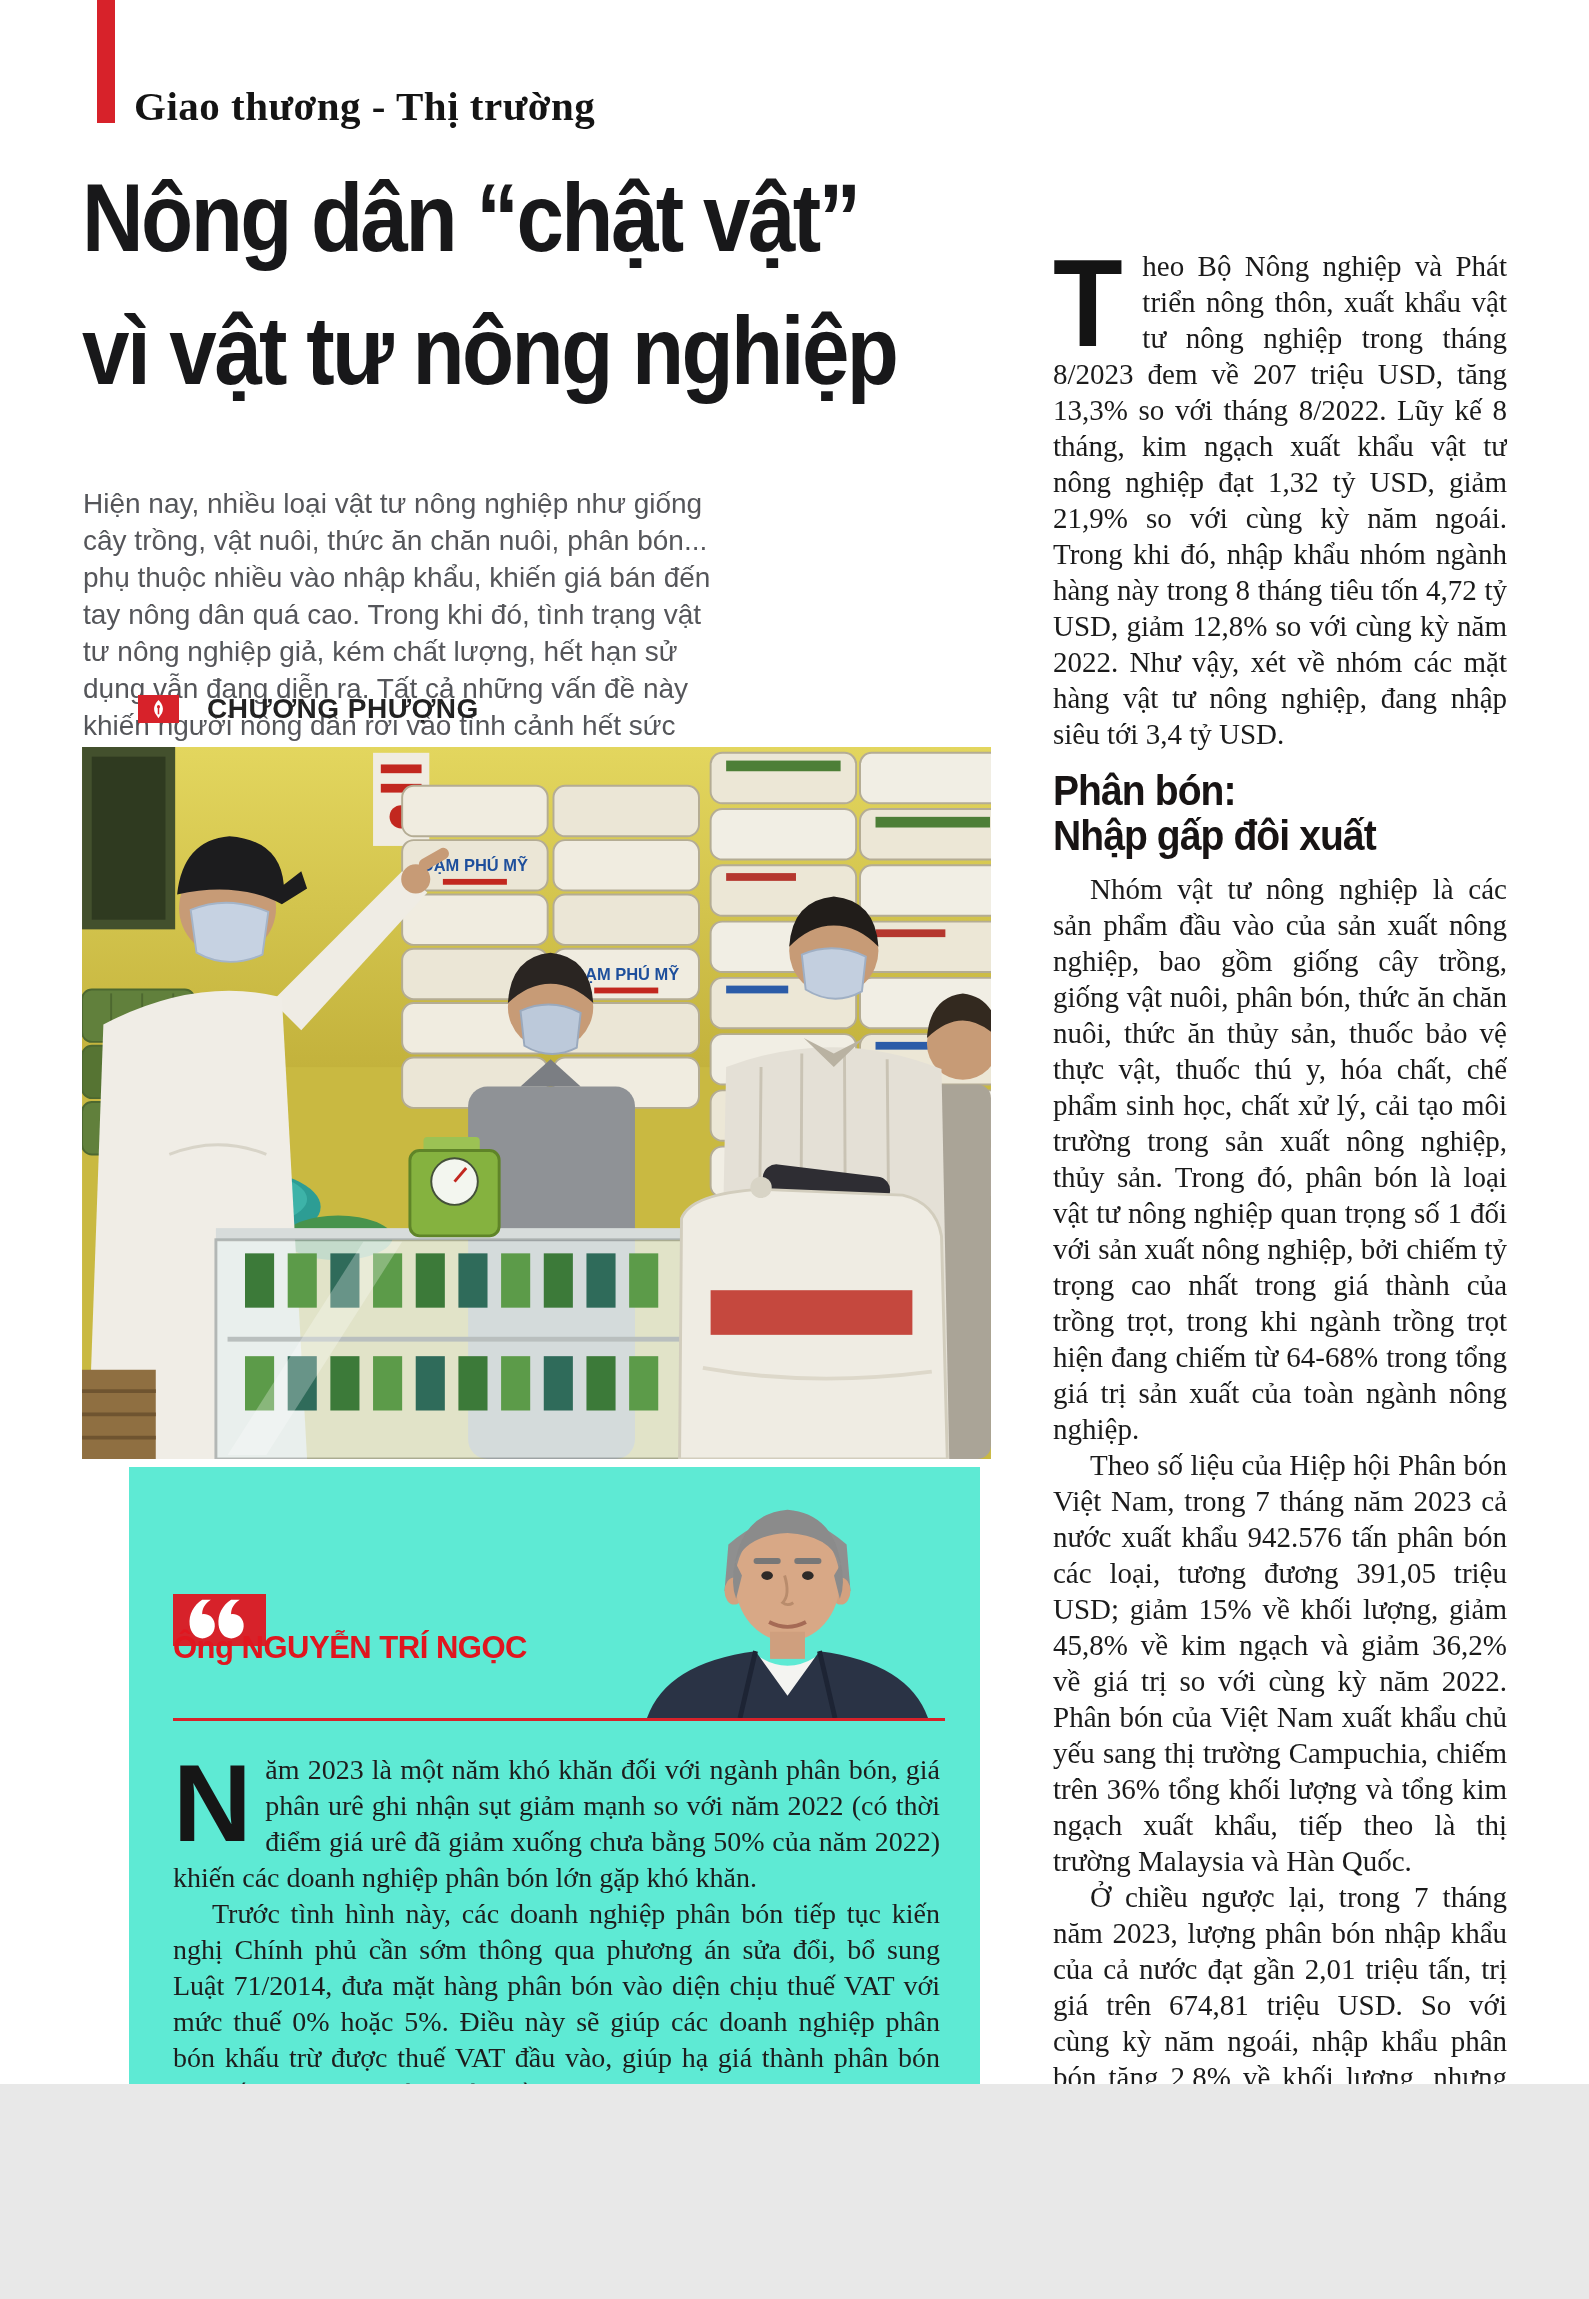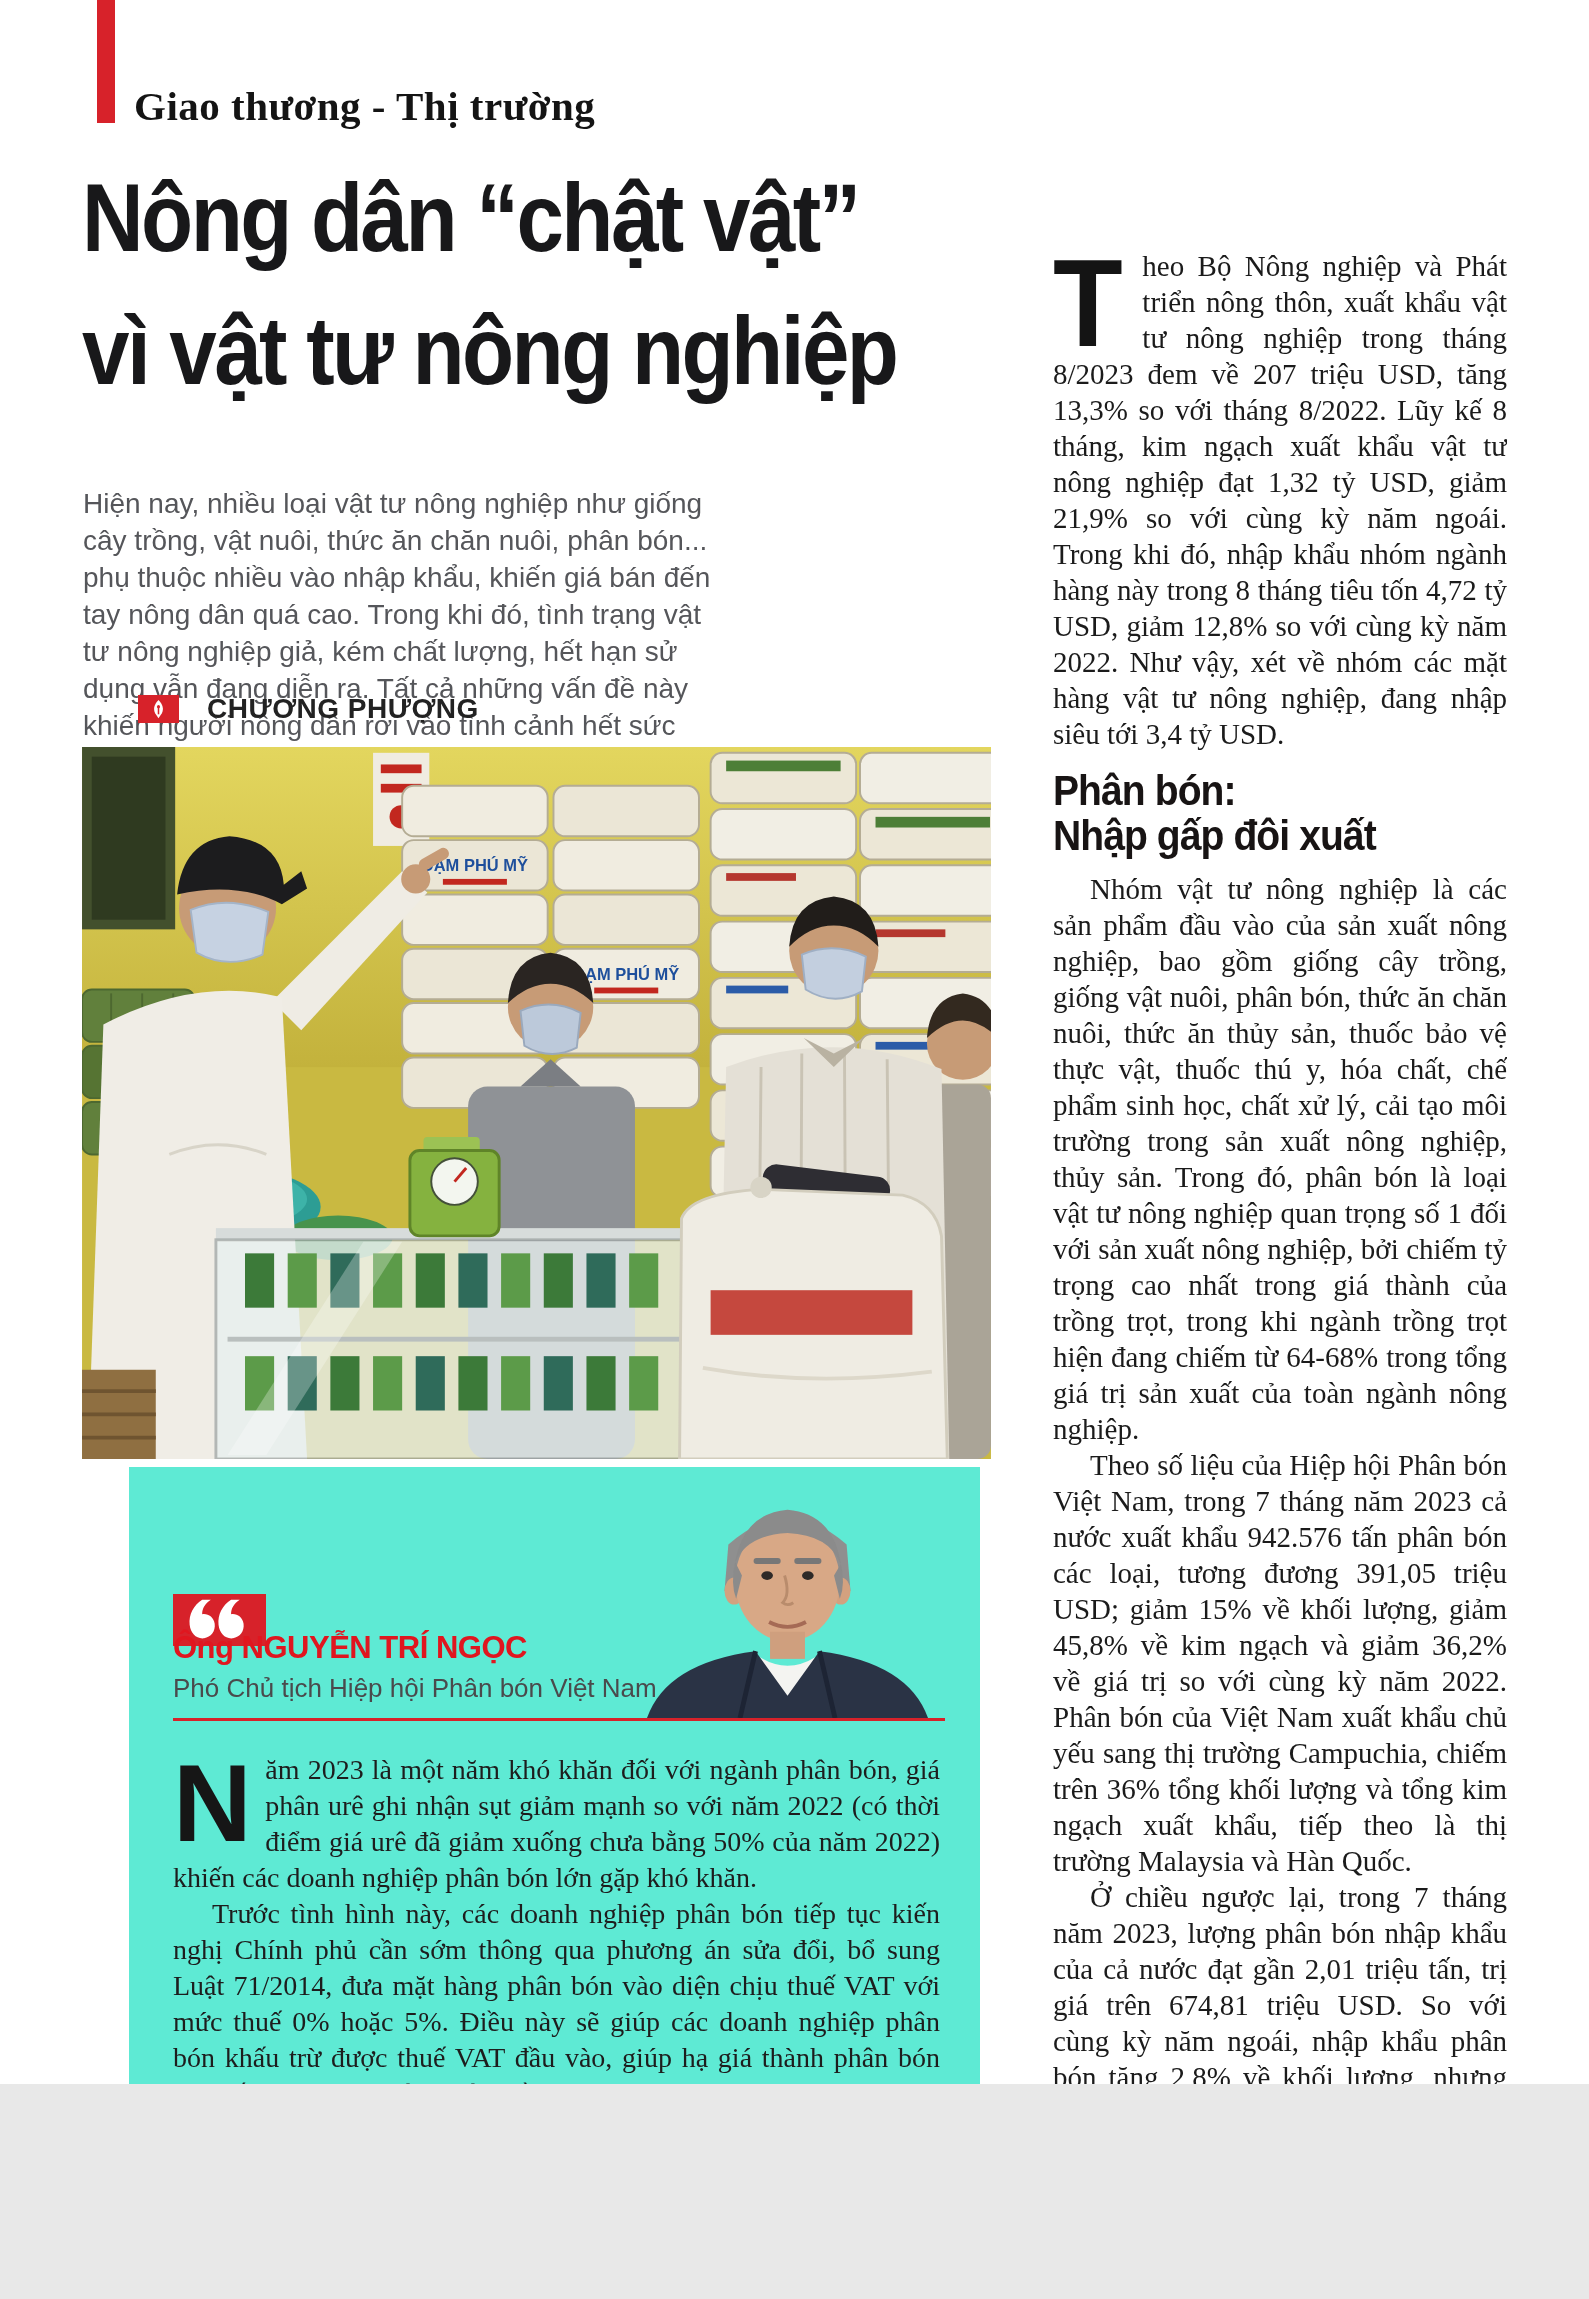--- a/index.html
+++ b/index.html
@@ -293,21 +293,20 @@
   <div class="quote-box">
     <div class="quote-icon">
       <svg width="93" height="52" viewBox="0 0 96 54">
         <g fill="#ffffff" transform="translate(16,6)">
           <path d="M14,0 C5,6 0,15 1,26 C2,35 8,41 16,40 C23,39 28,33 27,25 C26,18 20,14 14,15 C14,9 17,4 23,0 Z"></path>
           <path d="M44,0 C35,6 30,15 31,26 C32,35 38,41 46,40 C53,39 58,33 57,25 C56,18 50,14 44,15 C44,9 47,4 53,0 Z"></path>
         </g>
       </svg>
     </div>
     <div class="author-name">Ông NGUYỄN TRÍ NGỌC</div>
-    <div class="author-title">Phó Chủ tịch Hiệp hội Phân bón Việt Nam</div>
     <div class="red-rule"></div>
 
     <div class="portrait">
       <svg width="351" height="251" viewBox="0 0 362 259">
         <path d="M120,80 Q181,26 242,80 L246,128 L116,128 Z" fill="#8f8f8f"></path>
         <ellipse cx="126" cy="128" rx="10" ry="14" fill="#d3a17f"></ellipse>
         <ellipse cx="236" cy="128" rx="10" ry="14" fill="#d3a17f"></ellipse>
         <ellipse cx="181" cy="118" rx="54" ry="62" fill="#d8a886"></ellipse>
         <path d="M127,98 Q136,48 181,44 Q228,48 236,100 Q224,70 181,68 Q140,70 127,98 Z" fill="#8b8b8b"></path>
         <path d="M127,98 Q122,120 128,136 L134,112 Z" fill="#8b8b8b"></path>

